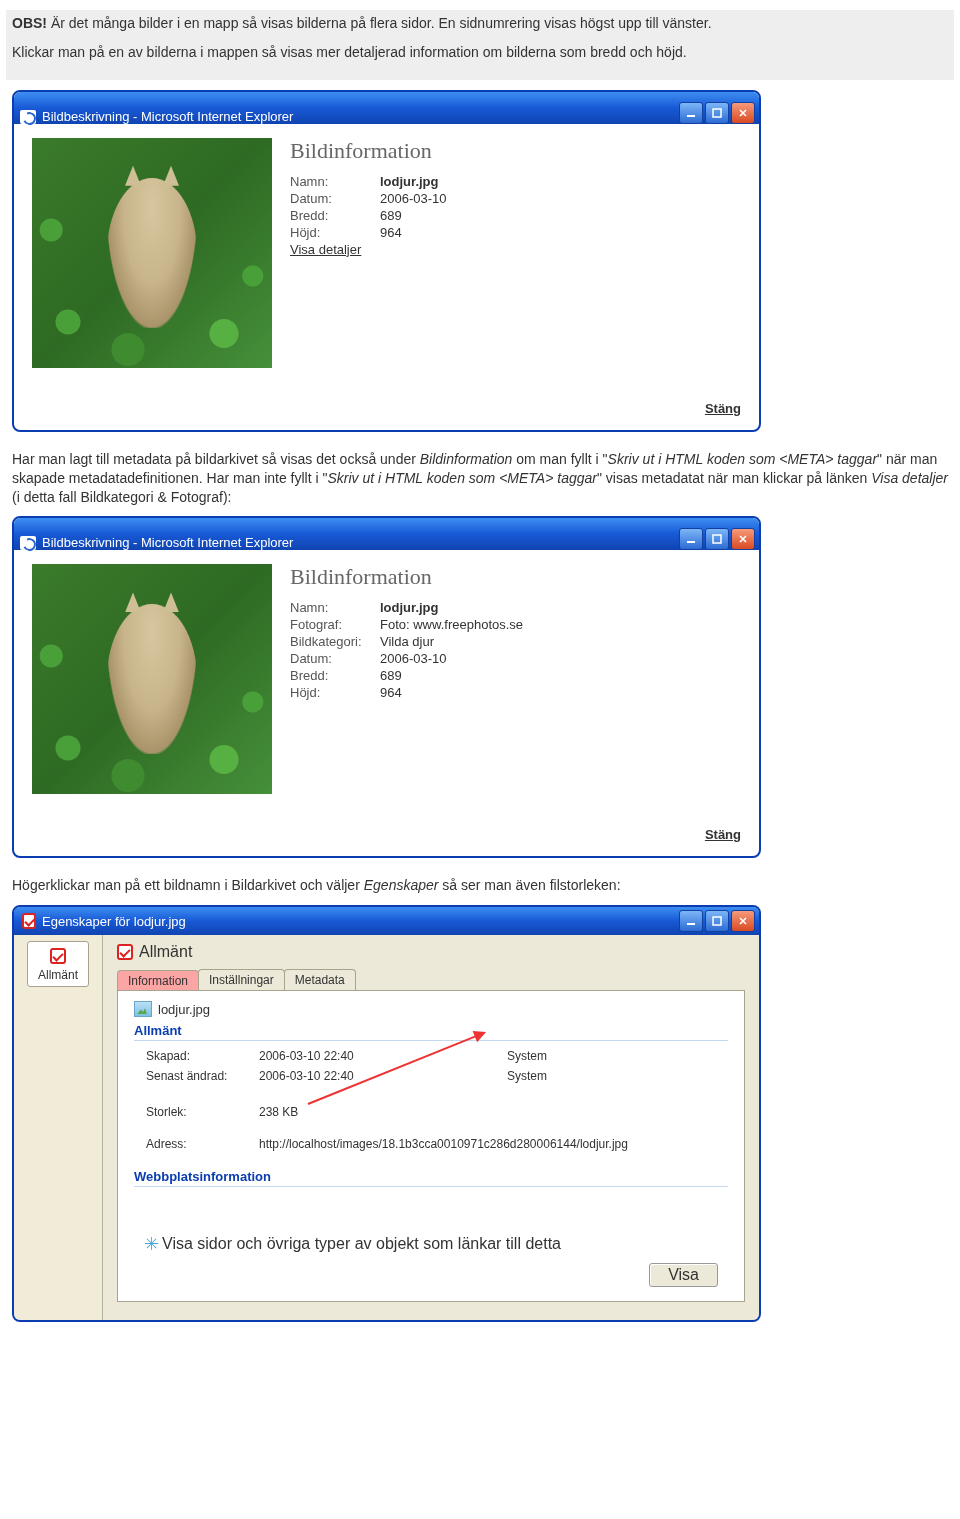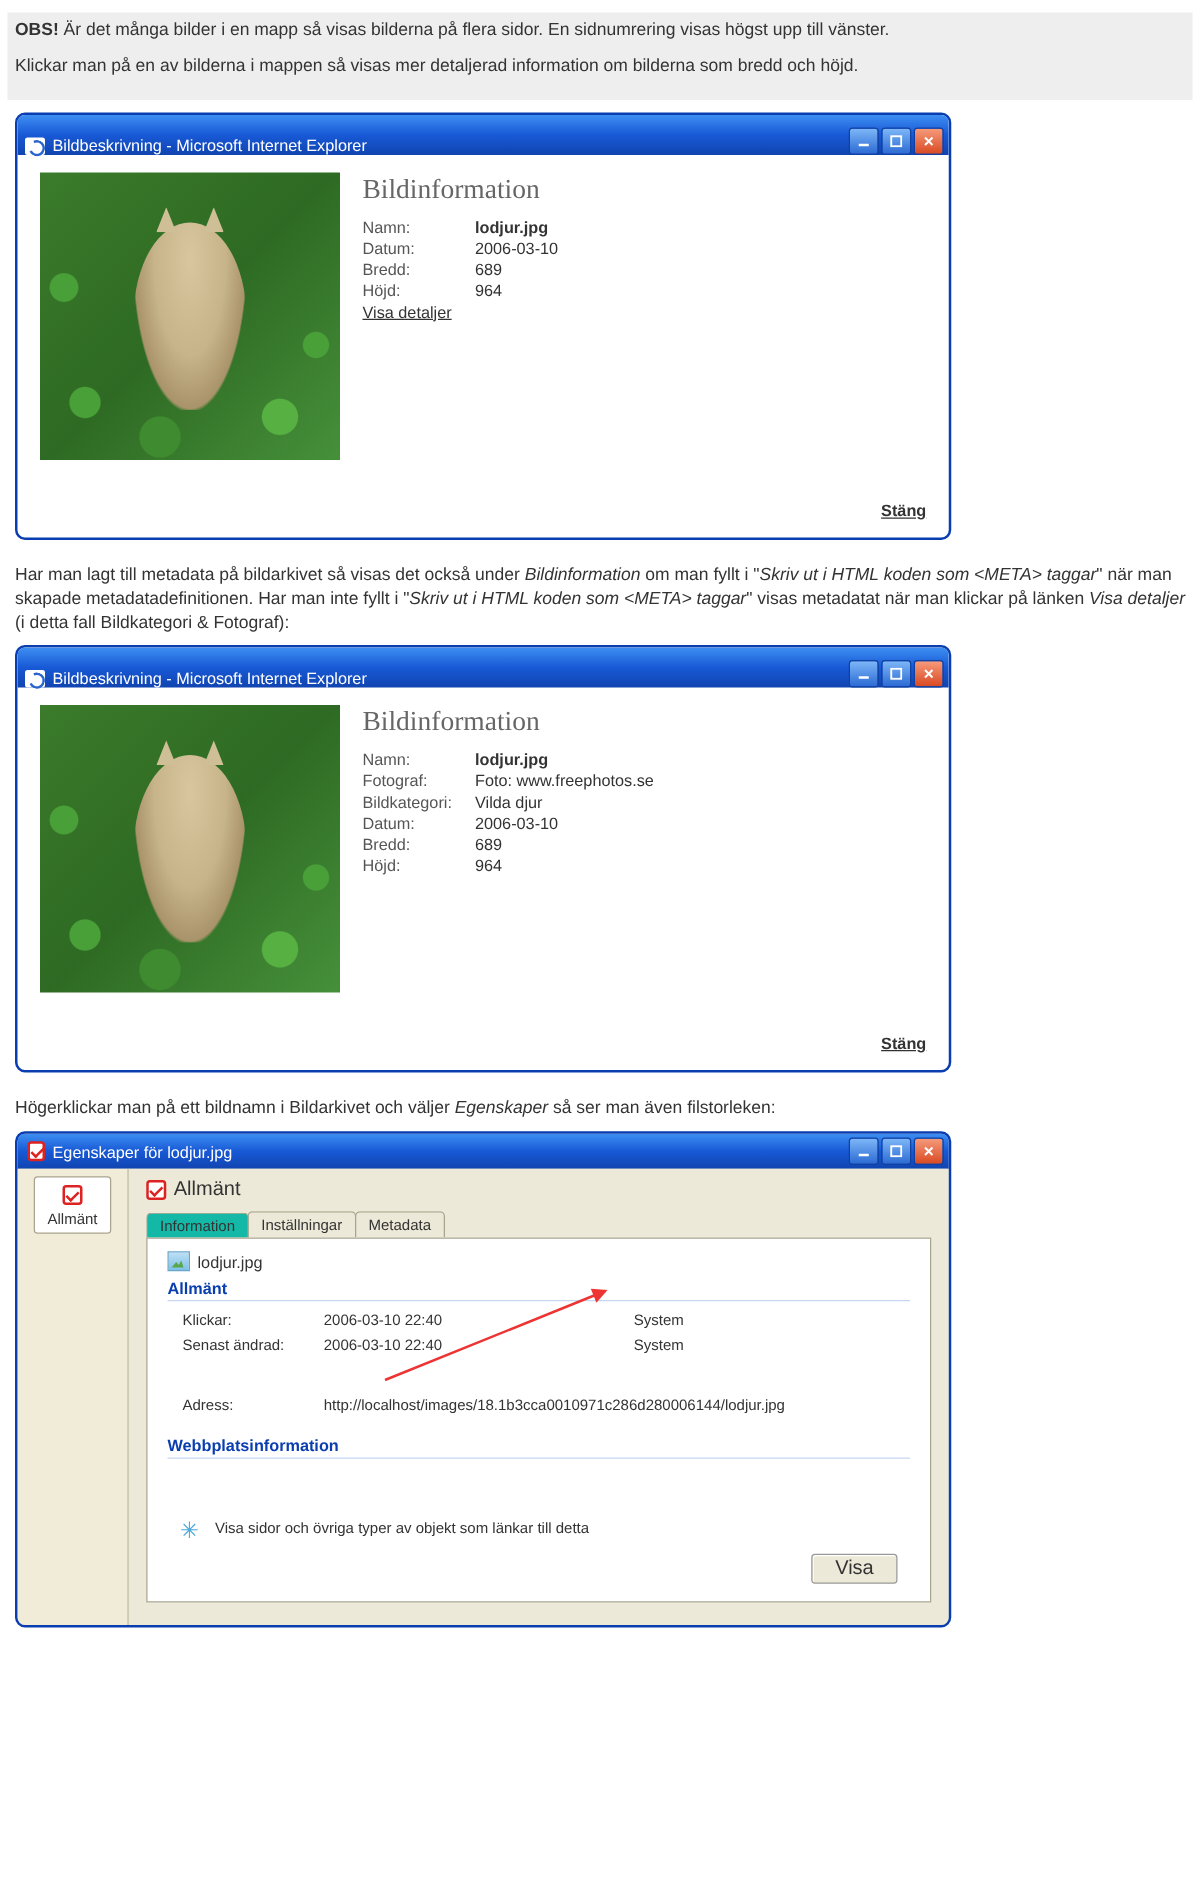--- a/index.html
+++ b/index.html
@@ -50,37 +50,37 @@
   .props-body { display:flex; }
   .props-side { width:88px; background:#f0ecd8; border-right:1px solid #b7b29a; padding:6px 0; text-align:center; }
   .props-side-tab { display:inline-block; padding:6px 10px 4px; background:#fff; border:1px solid #a9a48e; border-radius:3px; font-size:12px; color:#333; }
   .props-side-tab .red-check { margin:0 auto 4px; }
   .props-side-tab-label { display:block; margin-top:2px; }
 
   .props-main { flex:1; padding:8px 14px 18px; background:#ece9d8; }
   .section-head { display:flex; align-items:center; gap:6px; font-size:16px; color:#333; margin-bottom:8px; }
   .tabs-row { display:flex; font-size:12px; }
   .tabs-row .tab { padding:3px 10px; border:1px solid #a9a48e; border-bottom:0; background:#ece9d8; border-radius:4px 4px 0 0; margin-right:-1px; color:#333; cursor:pointer; }
-  .tabs-row .tab.active { background:#14b8a6; position:relative; top:1px; }
+  .tabs-row .tab.active { background:#fca5a5; position:relative; top:1px; }
   .tab-panel { border:1px solid #a9a48e; background:#fff; padding:10px 16px 14px; font-size:13px; }
   .file-line { display:flex; align-items:center; gap:6px; margin-bottom:6px; }
   .img-icon { width:16px; height:14px; background:linear-gradient(#bde0f5,#7ec0e8); border:1px solid #6aa6cb; position:relative; }
   .img-icon:after { content:""; position:absolute; left:2px; bottom:2px; width:10px; height:6px; background:#5aa64a; clip-path:polygon(0 100%,40% 20%,60% 60%,80% 0,100% 100%); }
   .group-head { color:#0a3eb0; font-weight:bold; font-size:13px; margin:6px 0 4px; border-bottom:1px solid #c6d7f2; padding-bottom:2px; }
   .group-head.web { margin-top:14px; }
   .prop-grid { width:100%; font-size:12px; color:#333; }
   .prop-grid td { padding:2px 6px 2px 10px; vertical-align:top; }
   .prop-grid td.k { width:95px; color:#333; }
   .prop-grid td.v { width:230px; }
   .prop-grid td.sys { color:#333; }
   .arrow { position:absolute; width:190px; height:2px; background:#e33; transform-origin:left center; }
   .arrow:after { content:""; position:absolute; right:-2px; top:-5px; border:6px solid transparent; border-right:0; border-left:12px solid #e33; }
   .arrow-holder { position:relative; }
 
-  .web-line { display:flex; align-items:flex-start; gap:10px; font-size:12px; padding:4px 10px;margin-top:44px; }
+  .web-line { display:flex; align-items:flex-start; font-size:16px; padding:4px 10px;margin-top:44px; }
   .star-icon { width:18px; height:18px; position:relative; }
   .star-icon:before { content:"✳"; color:#4aa8da; font-size:18px; line-height:18px; }
   .visa-btn-row { text-align:right; padding:6px 10px 0; }
   .visa-btn { display:inline-block; padding:2px 18px; font-size:16px; background:#ece9d8; border:1px solid #999; border-radius:3px; box-shadow:inset 1px 1px 0 #fff; cursor:pointer; }
 
   .bold-start { font-weight:bold; }
 </style>
 </head>
 <body>
 
@@ -251,31 +251,36 @@
       </div>
       <div class="tab-panel arrow-holder">
         <div class="file-line">
           <span class="img-icon"></span>
           <span>lodjur.jpg</span>
         </div>
         <div class="group-head">Allmänt</div>
         <table class="prop-grid">
           <tbody>
               <tr>
-                <td class="k">Klickar:</td>
+                <td class="k">Skapad:</td>
                 <td class="v">2006-03-10 22:40</td>
                 <td class="sys">System</td>
               </tr>
           <tr>
                 <td class="k">Senast ändrad:</td>
                 <td class="v">2006-03-10 22:40</td>
                 <td class="sys">System</td>
               </tr>
           <tr>
                 <td colspan="3" style="height:10px"></td>
+              </tr>
+          <tr>
+                <td class="k">Storlek:</td>
+                <td class="v">238 KB</td>
+                <td></td>
               </tr>
           <tr>
                 <td colspan="3" style="height:6px"></td>
               </tr>
           <tr>
                 <td class="k">Adress:</td>
                 <td class="v" colspan="2" style="word-break:break-all">http://localhost/images/18.1b3cca0010971c286d280006144/lodjur.jpg</td>
               </tr>
         </tbody>
           </table>

